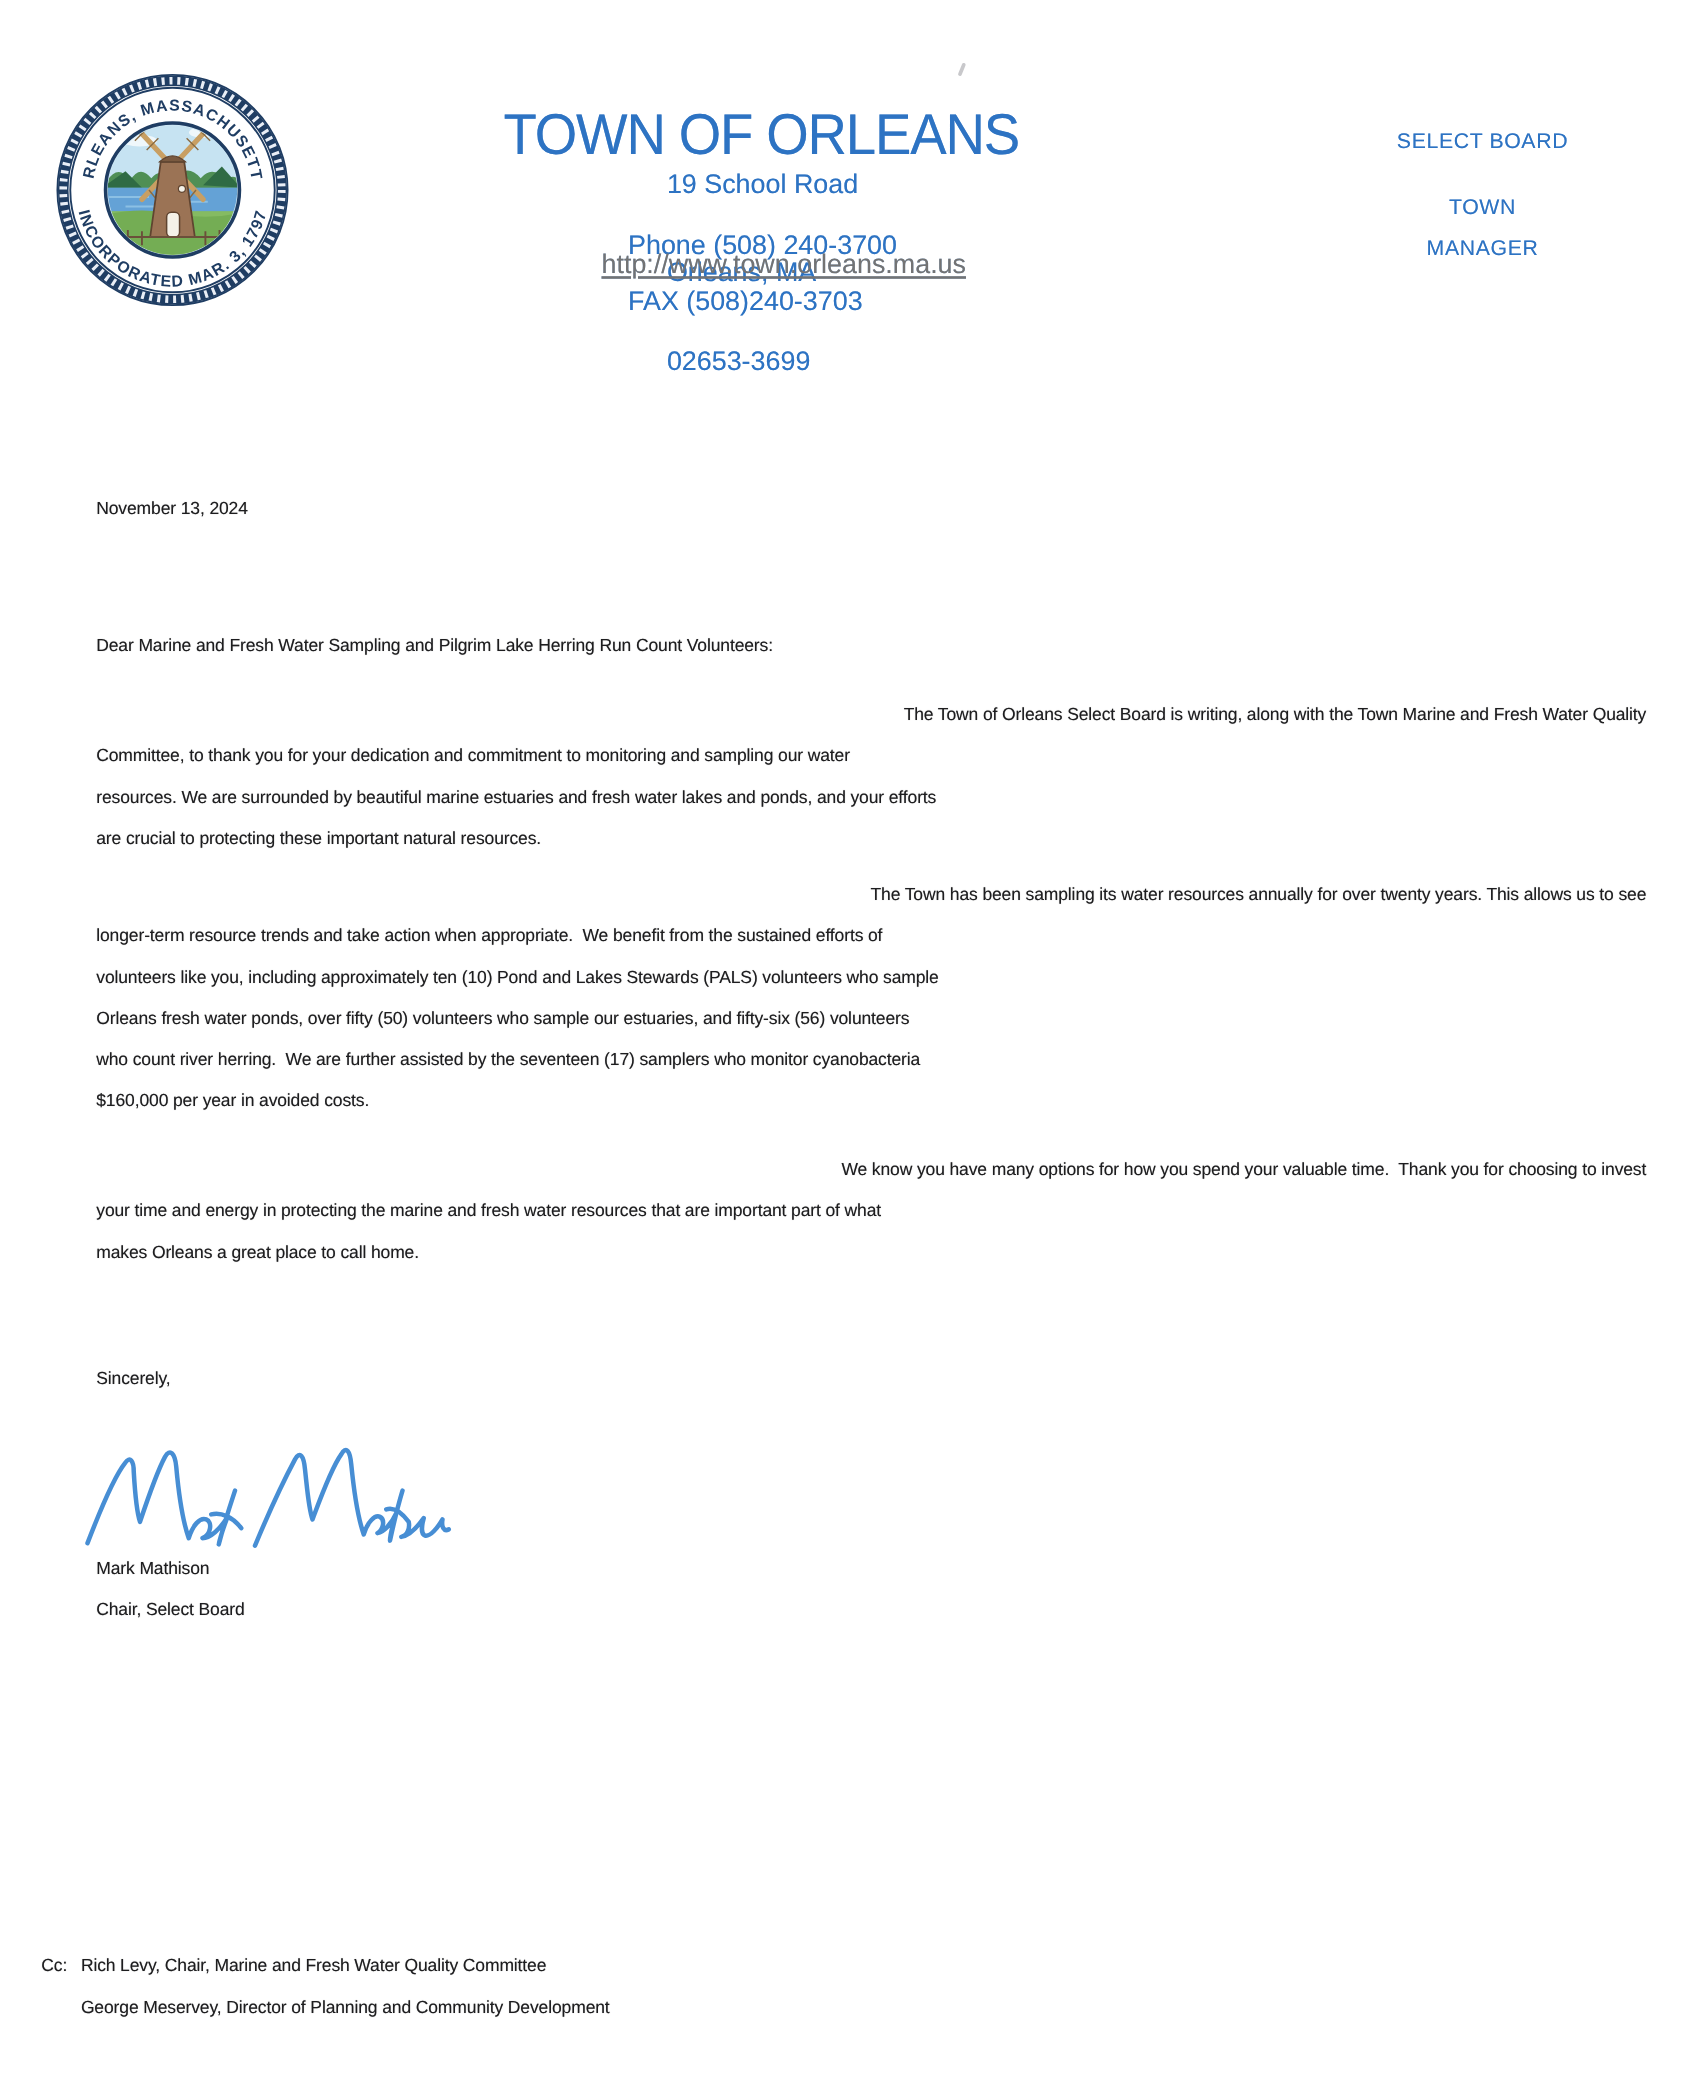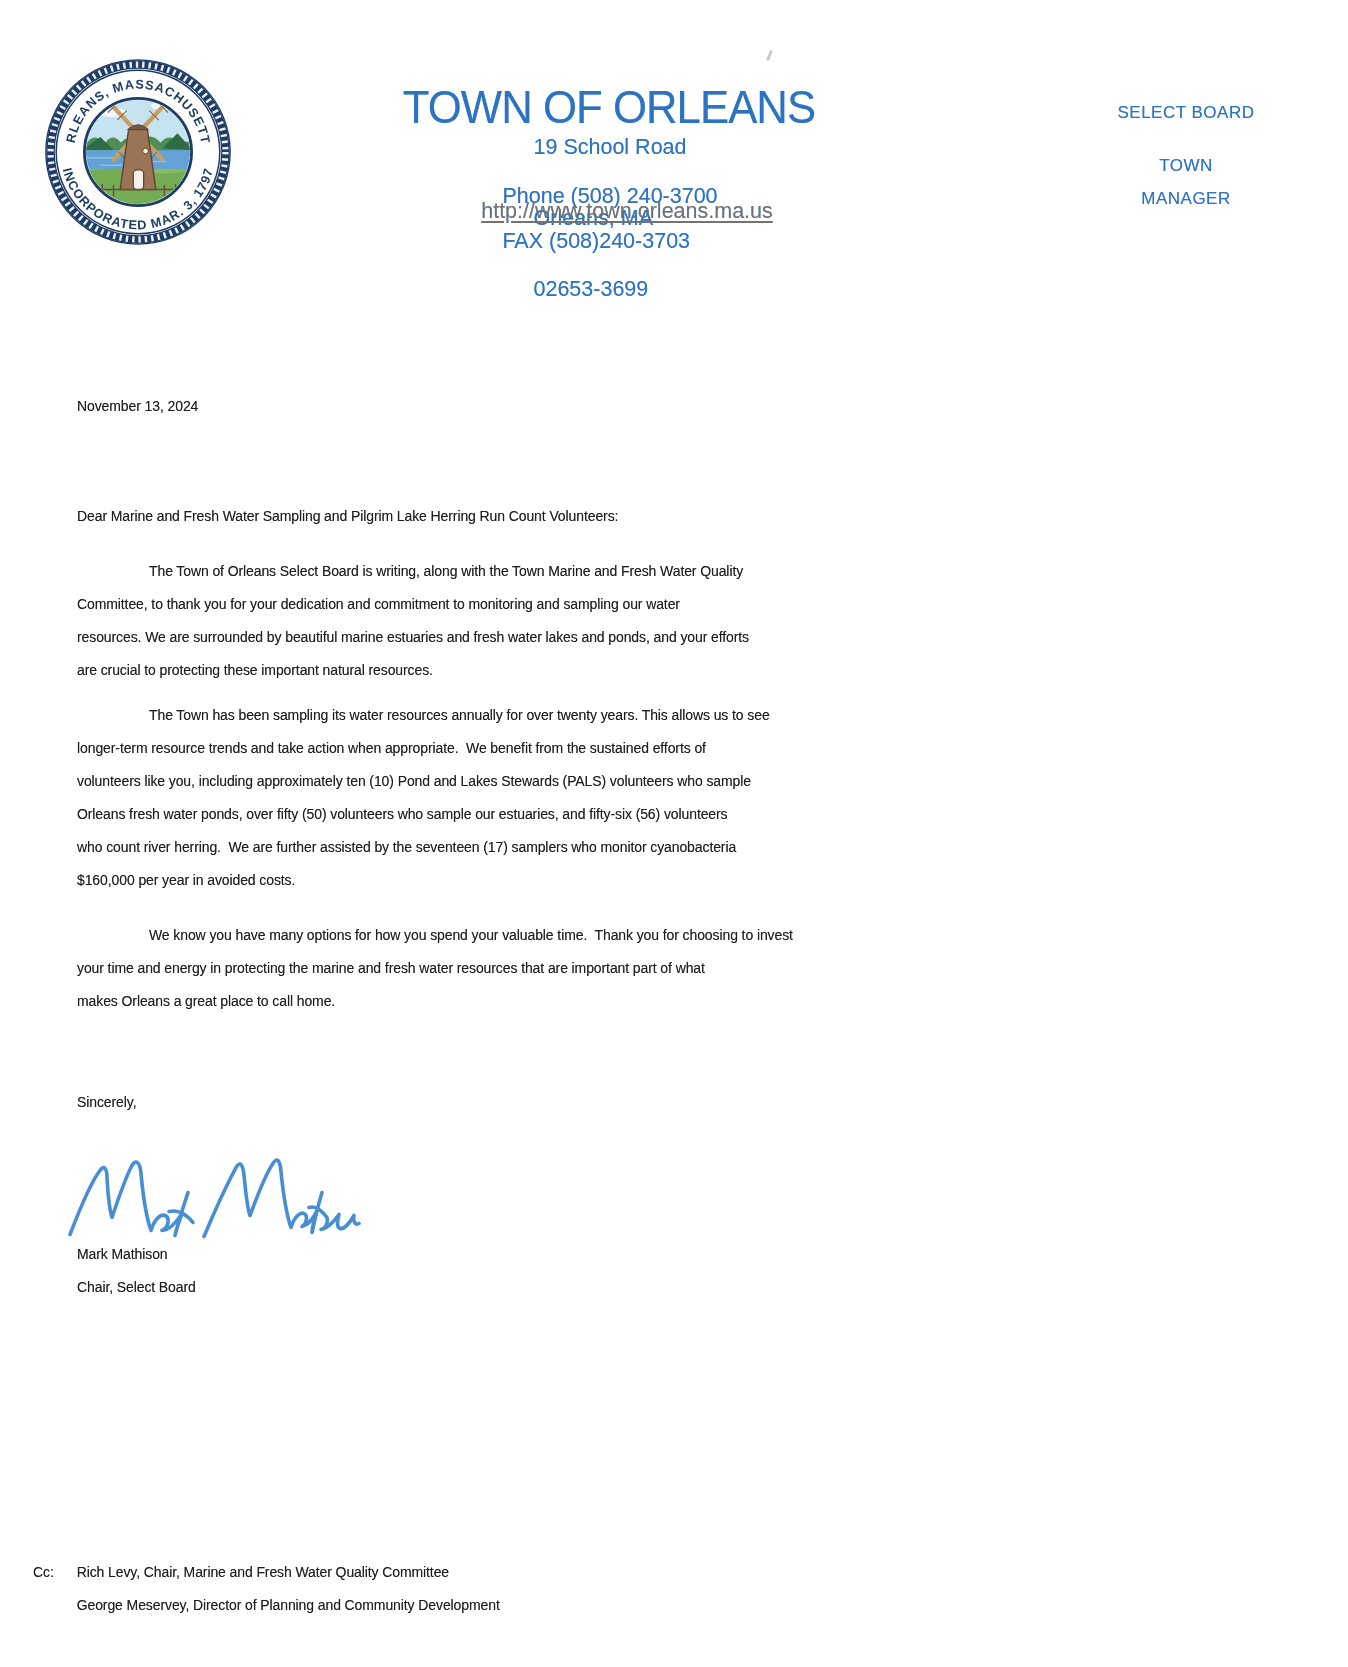--- a/index.html
+++ b/index.html
@@ -35,29 +35,29 @@
   .artifact{
     position:absolute;left:768px;top:50px;width:2.5px;height:11px;background:#9a9aa0;
     transform:rotate(22deg);opacity:.55;border-radius:2px;
   }
   
   .body-block{position:absolute;left:77px;top:390px;width:1240px;}
   .bline{
     white-space:pre;font-size:14px;line-height:33px;letter-spacing:-.1px;
     color:#1d1d1f;text-shadow:0 0 .6px rgba(35,35,35,.5);
   }
-  .indent{padding-left:72px;}
+  .indent{padding-left:72px;text-align:right;}
   .sal{margin-top:77px;}
   .para1{margin-top:22px;}
   .para2{margin-top:12px;}
   .para3{margin-top:22px;}
   .closing{margin-top:68px;}
   .signature{position:absolute;left:62px;top:1148px;}
   .signer{position:absolute;left:77px;top:1238px;}
-  .ccblock{position:absolute;left:33px;top:1556px;display:flex;gap:23px;align-items:flex-start;}
+  .ccblock{position:absolute;left:33px;top:1556px;display:flex;gap:11px;align-items:flex-start;}
 </style>
 </head>
 <body>
 
 <div class="page">
 
   <div class="artifact"></div>
 
   <svg class="seal" viewBox="0 0 200 200">
     <defs>

